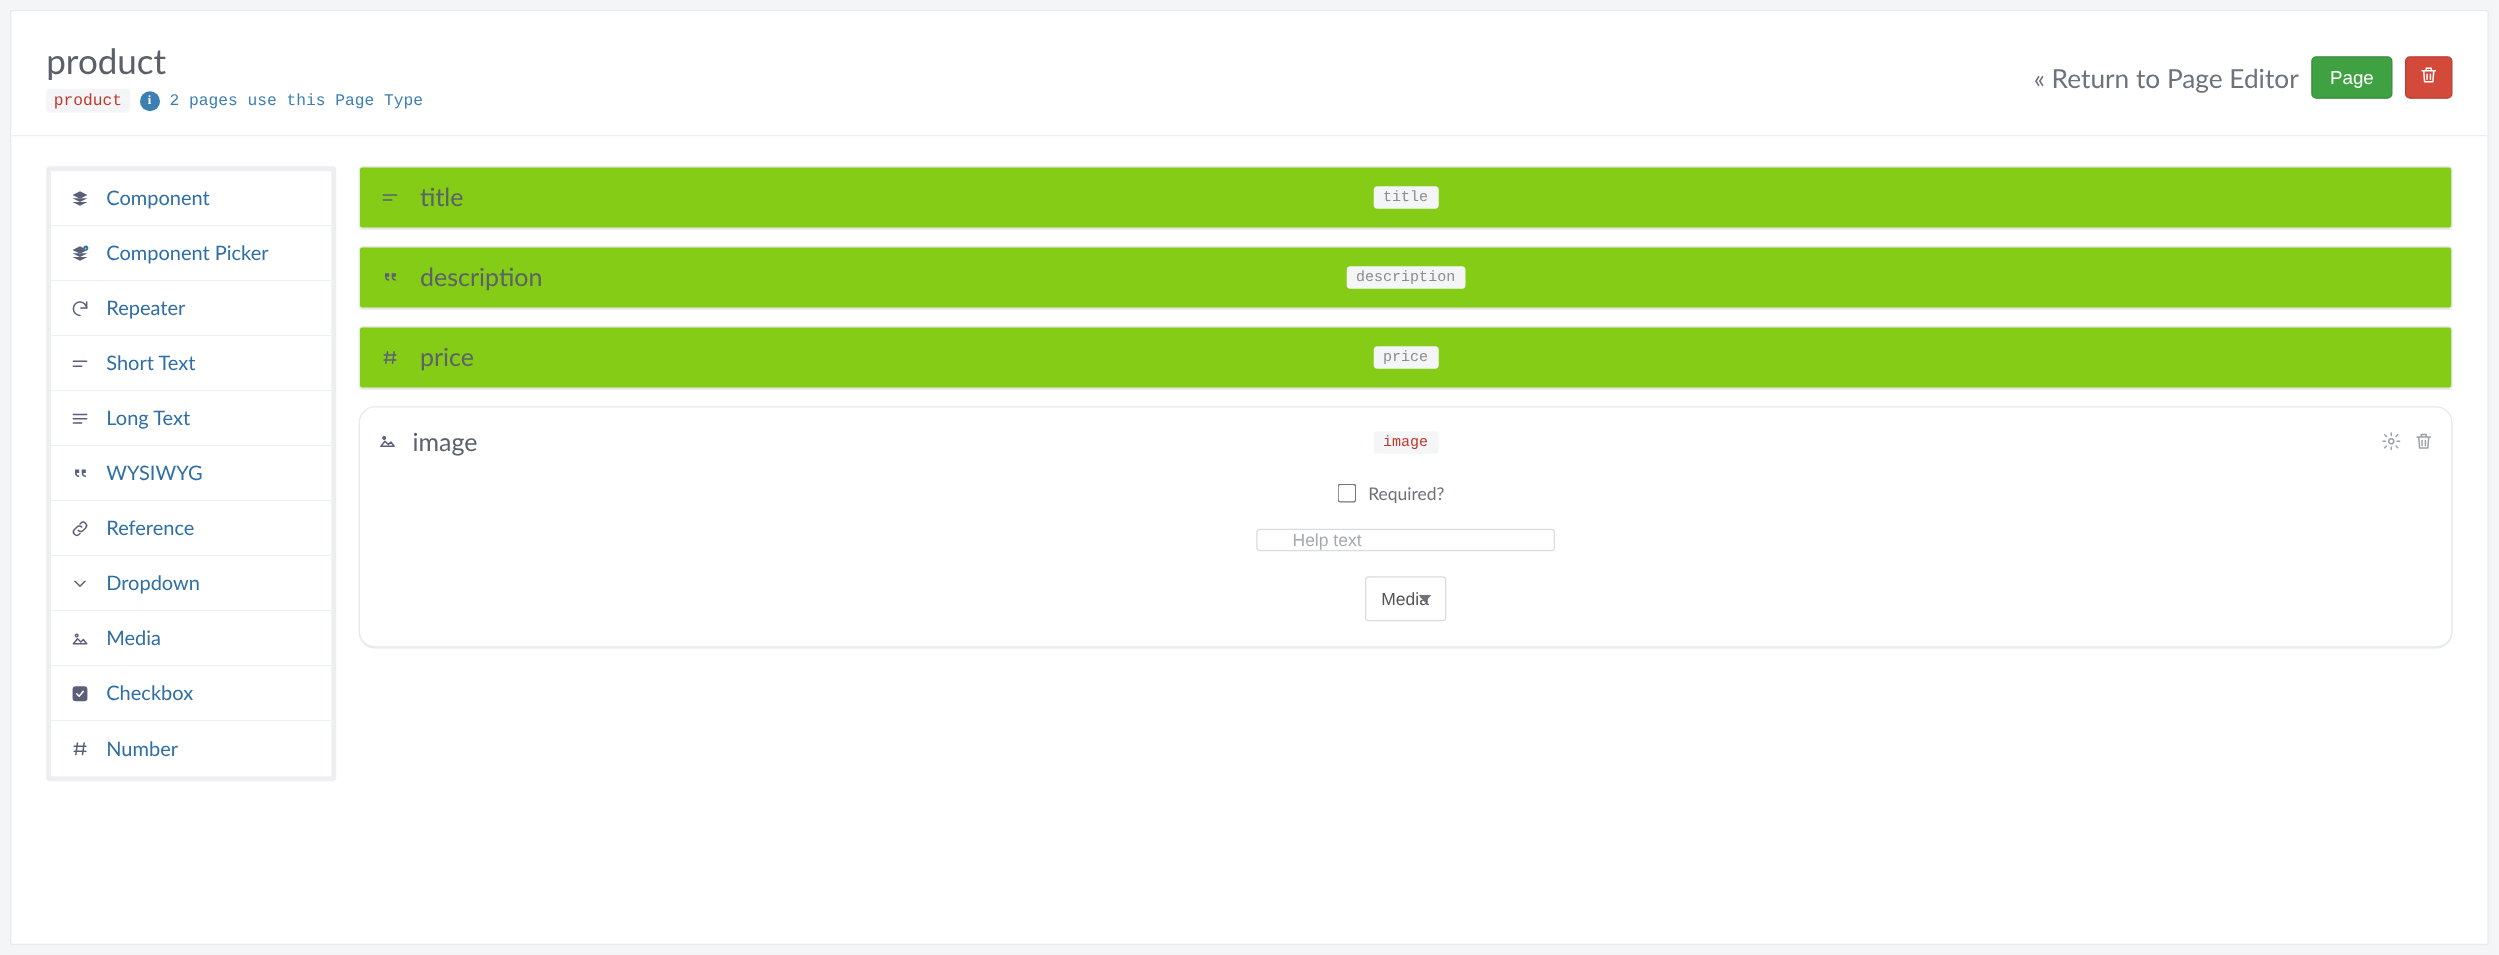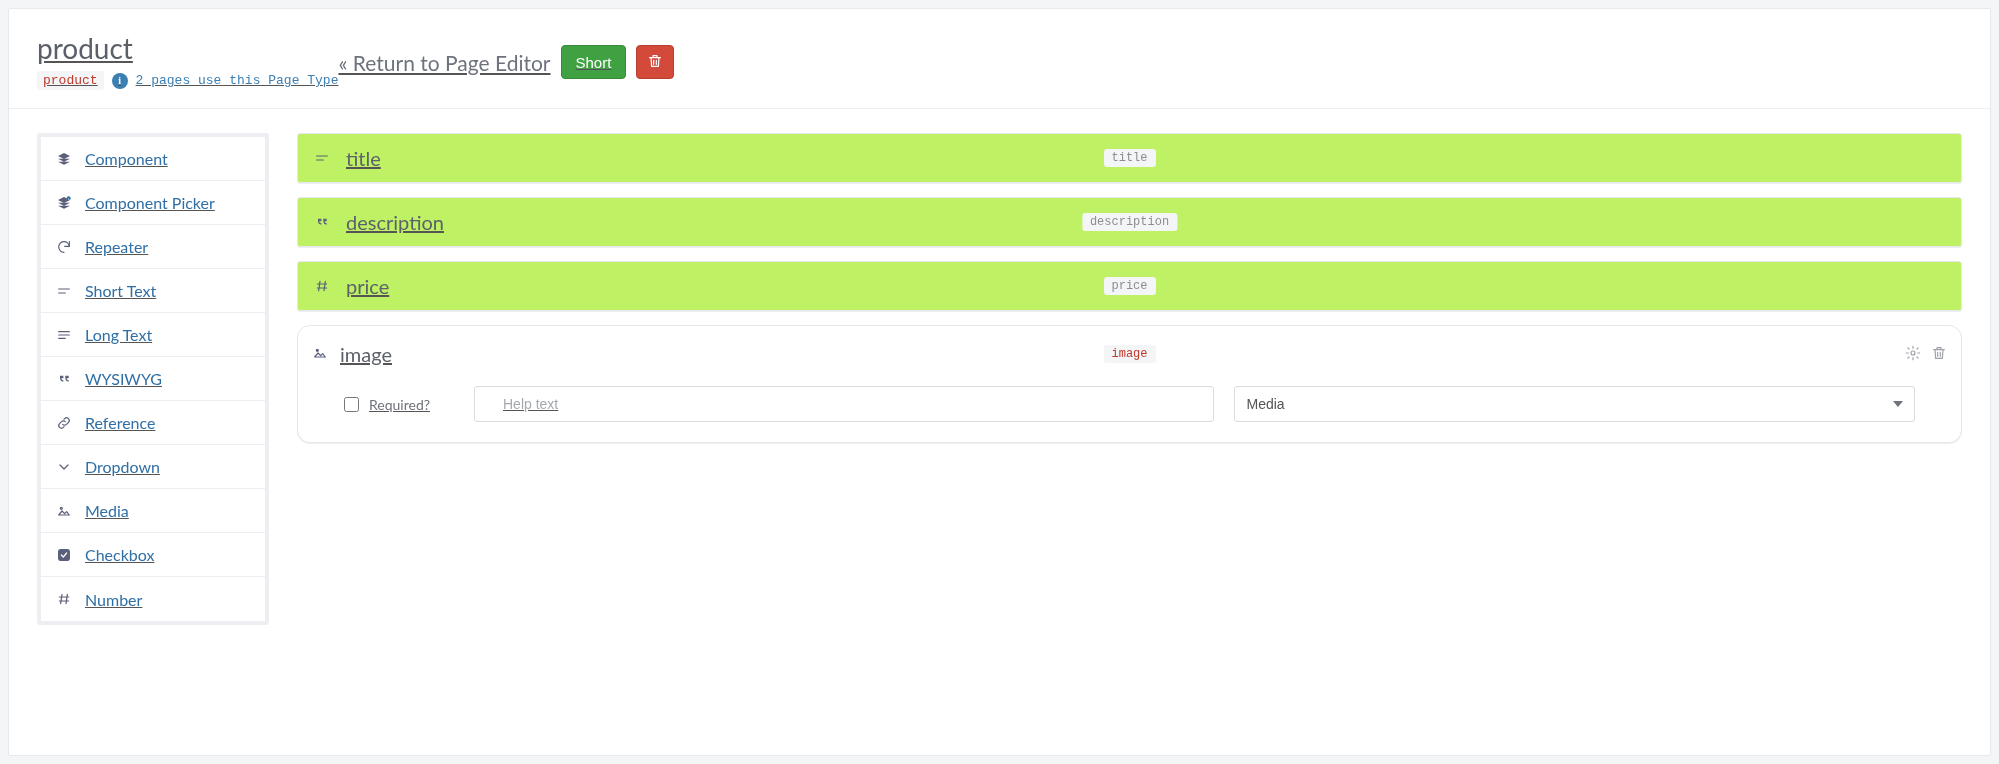--- a/index.html
+++ b/index.html
@@ -14,24 +14,23 @@
     background: #fff;
     border: 1px solid #e7e9ec;
     border-radius: 2px;
     margin: 8px;
     min-height: calc(100% - 16px);
     overflow: hidden;
   }
   .header {
     display: flex;
     align-items: flex-start;
-    justify-content: flex-start;
+    justify-content: space-between;
     padding: 22px 28px 18px 28px;
     border-bottom: 1px solid #eceef1;
-    text-decoration: underline;
   }
   .header-left {}
   .page-title {
     font-size: 28px;
     font-weight: 400;
     color: #5b6068;
   }
   .page-meta {
     margin-top: 6px;
     display: flex;
@@ -89,23 +88,22 @@
   .btn-delete {
     background: #d44a3a;
     border: 1px solid #b63d30;
     width: 38px;
     padding: 0;
   }
 
   .body {
     display: flex;
     padding: 24px 28px;
-    gap: 28px;
+    gap: 18px;
     align-items: flex-start;
-    text-decoration: underline;
   }
 
   
   .sidebar {
     width: 232px;
     flex: 0 0 232px;
     border: 4px solid #eceef1;
     border-radius: 3px;
     background: #fafbfc;
   }
@@ -129,21 +127,21 @@
     color: #5a5f7a;
   }
 
   
   .main { flex: 1; }
   .field-row {
     display: flex;
     align-items: center;
     border: 1px solid #e6e8eb;
     border-radius: 3px;
-    background: #bef264;
+    background: #84cc16;
     margin-bottom: 14px;
     min-height: 50px;
     padding: 0 14px;
     gap: 14px;
   }
   .field-row.shadow-bottom {
     box-shadow: 0 1px 0 #eceef1;
   }
   .field-row .icon {
     width: 20px;
@@ -209,20 +207,21 @@
     margin-left: auto;
     display: flex;
     gap: 10px;
     color: #9da1a8;
   }
   .field-card .card-body {
     display: flex;
     gap: 20px;
     align-items: center;
     padding: 18px 32px 6px 32px;
+    flex-direction: column;
   }
   .req-wrap {
     display: flex;
     align-items: center;
     gap: 10px;
     color: #6d727b;
     font-size: 14px;
     min-width: 110px;
   }
   .req-wrap input[type="checkbox"] {
@@ -283,21 +282,21 @@
     <div class="header-left">
       <h1 class="page-title">product</h1>
       <div class="page-meta">
         <span class="slug-badge">product</span>
         <span class="info-icon">i</span>
         <span>2 pages use this Page Type</span>
       </div>
     </div>
     <div class="header-right">
       <a class="return-link">« Return to Page Editor</a>
-      <button class="btn btn-save">Short</button>
+      <button class="btn btn-save">Page</button>
       <button class="btn btn-delete" aria-label="Delete">
         <span>
           <svg class="svg" viewBox="0 0 24 24">
               <path d="M4 7h16M9 7V4h6v3M6 7l1 13h10l1-13M10 11v6M14 11v6"></path>
             </svg>
         </span>
       </button>
     </div>
   </div>
 

